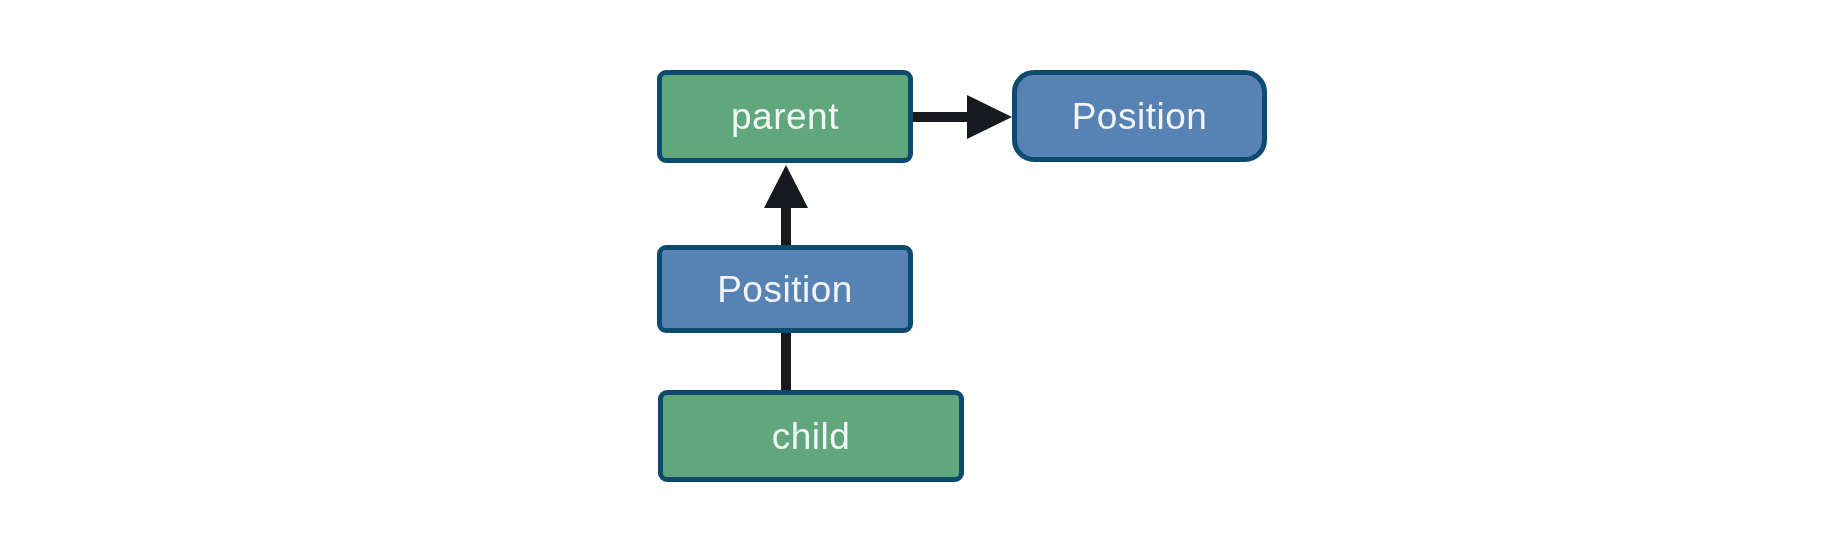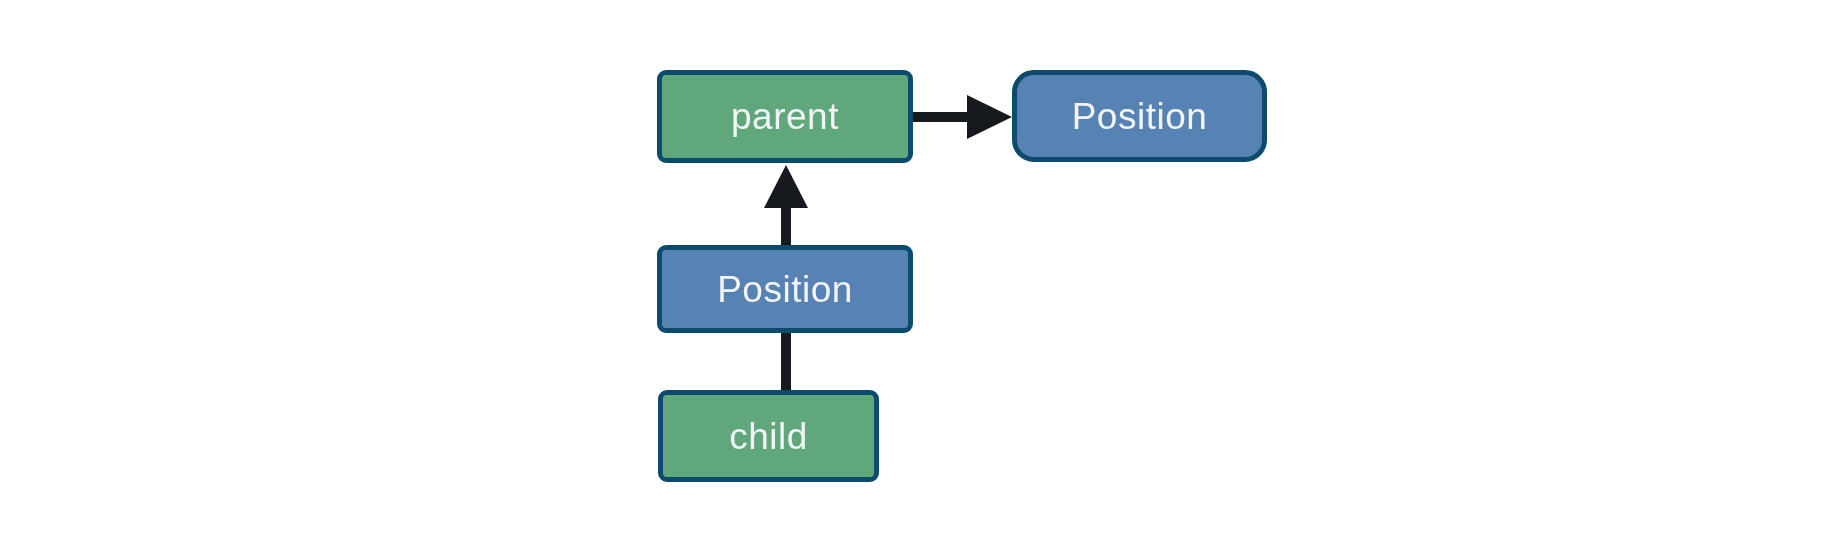--- a/index.html
+++ b/index.html
@@ -37,21 +37,21 @@
   .node .label {
     color: #f2f4f8;
     font-size: 37px;
     line-height: 1;
     letter-spacing: 0.5px;
     white-space: nowrap;
   }
   .node-parent   { left: 657px;  top: 70px;  width: 256px; height: 93px; }
   .node-position { left: 1012px; top: 70px;  width: 255px; height: 92px; }
   .node-childof  { left: 657px;  top: 245px; width: 256px; height: 88px; }
-  .node-child    { left: 658px;  top: 390px; width: 221px; height: 92px; }
+  .node-child    { left: 658px;  top: 390px; width: 306px; height: 92px; }
 </style>
 </head>
 <body>
 
 <div class="canvas">
 
   <svg class="connectors" viewBox="0 0 1830 548" xmlns="http://www.w3.org/2000/svg">
 
     <g>
       <line x1="913" y1="117" x2="972" y2="117" stroke-width="10" style="stroke: rgb(22, 25, 30);"></line>

